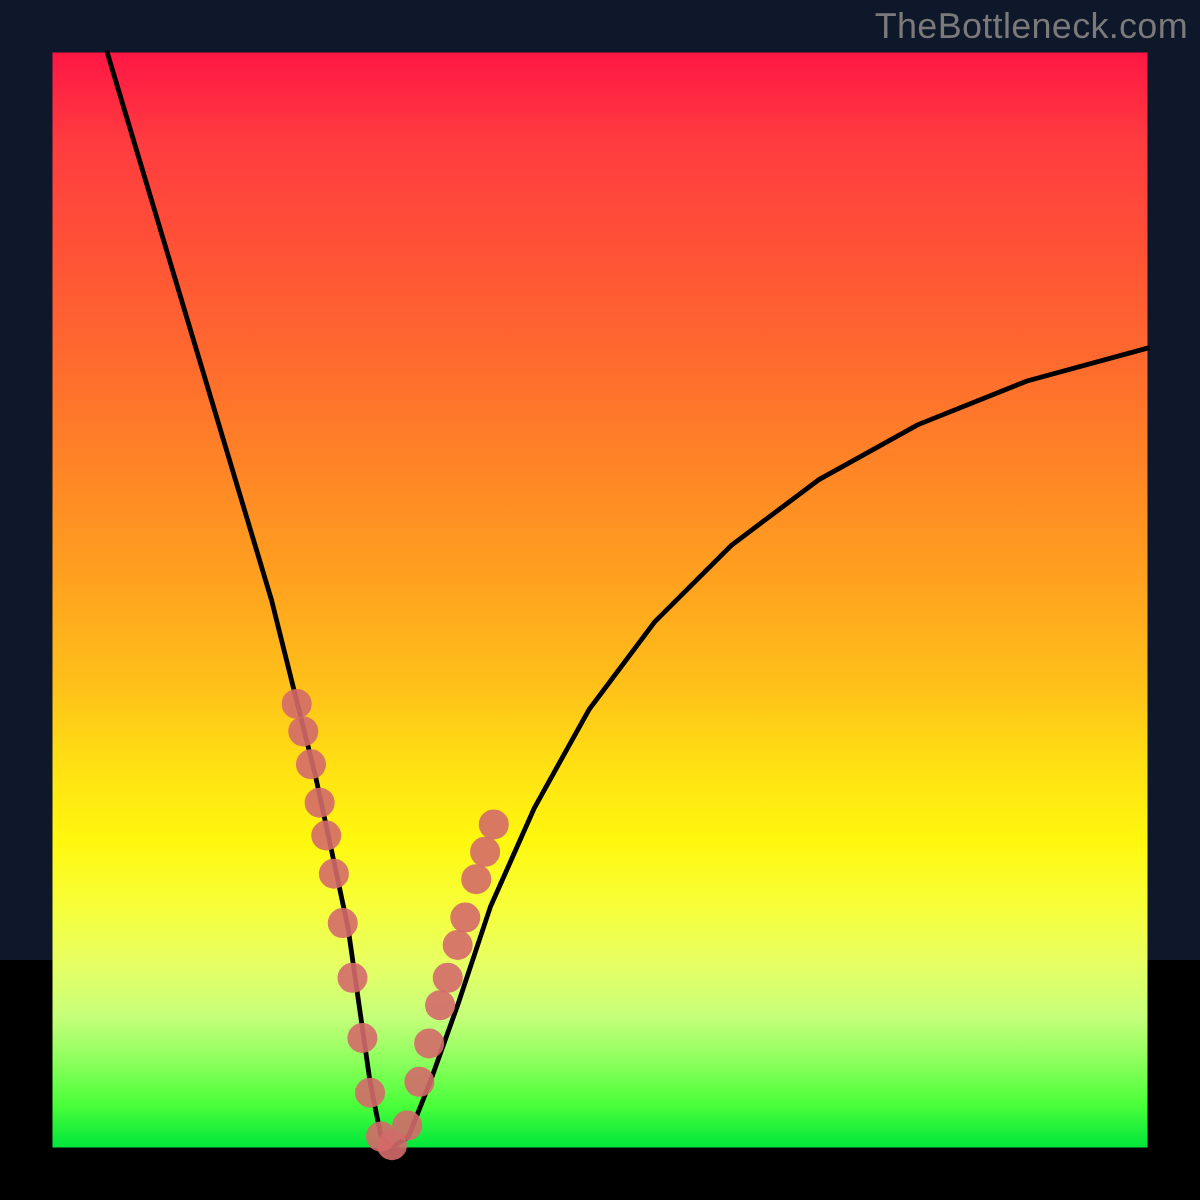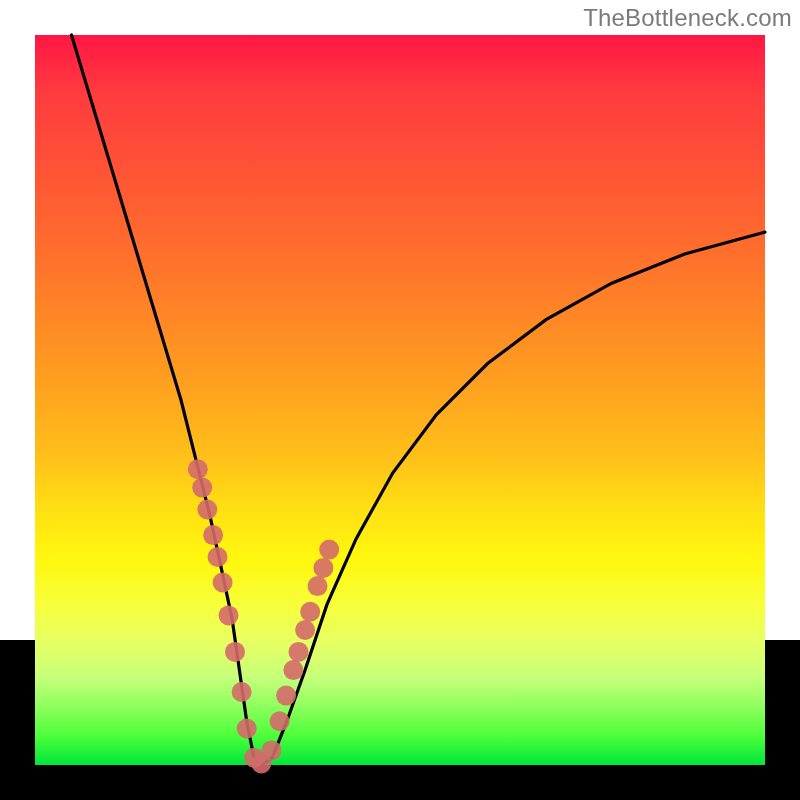--- a/index.html
+++ b/index.html
@@ -10,21 +10,21 @@
     overflow: hidden;
     background: #000;
     font-family: Arial, Helvetica, sans-serif;
   }
   .frame {
     position: absolute;
     top: 0;
     left: 0;
     width: 800px;
     height: 640px;
-    background: #ffffff;
+    background: #0f172a;
   }
   .plot {
     position: absolute;
     top: 35px;
     left: 35px;
     width: 730px;
     height: 730px;
     
     background: linear-gradient(to bottom,
       #ff1744 0%,

